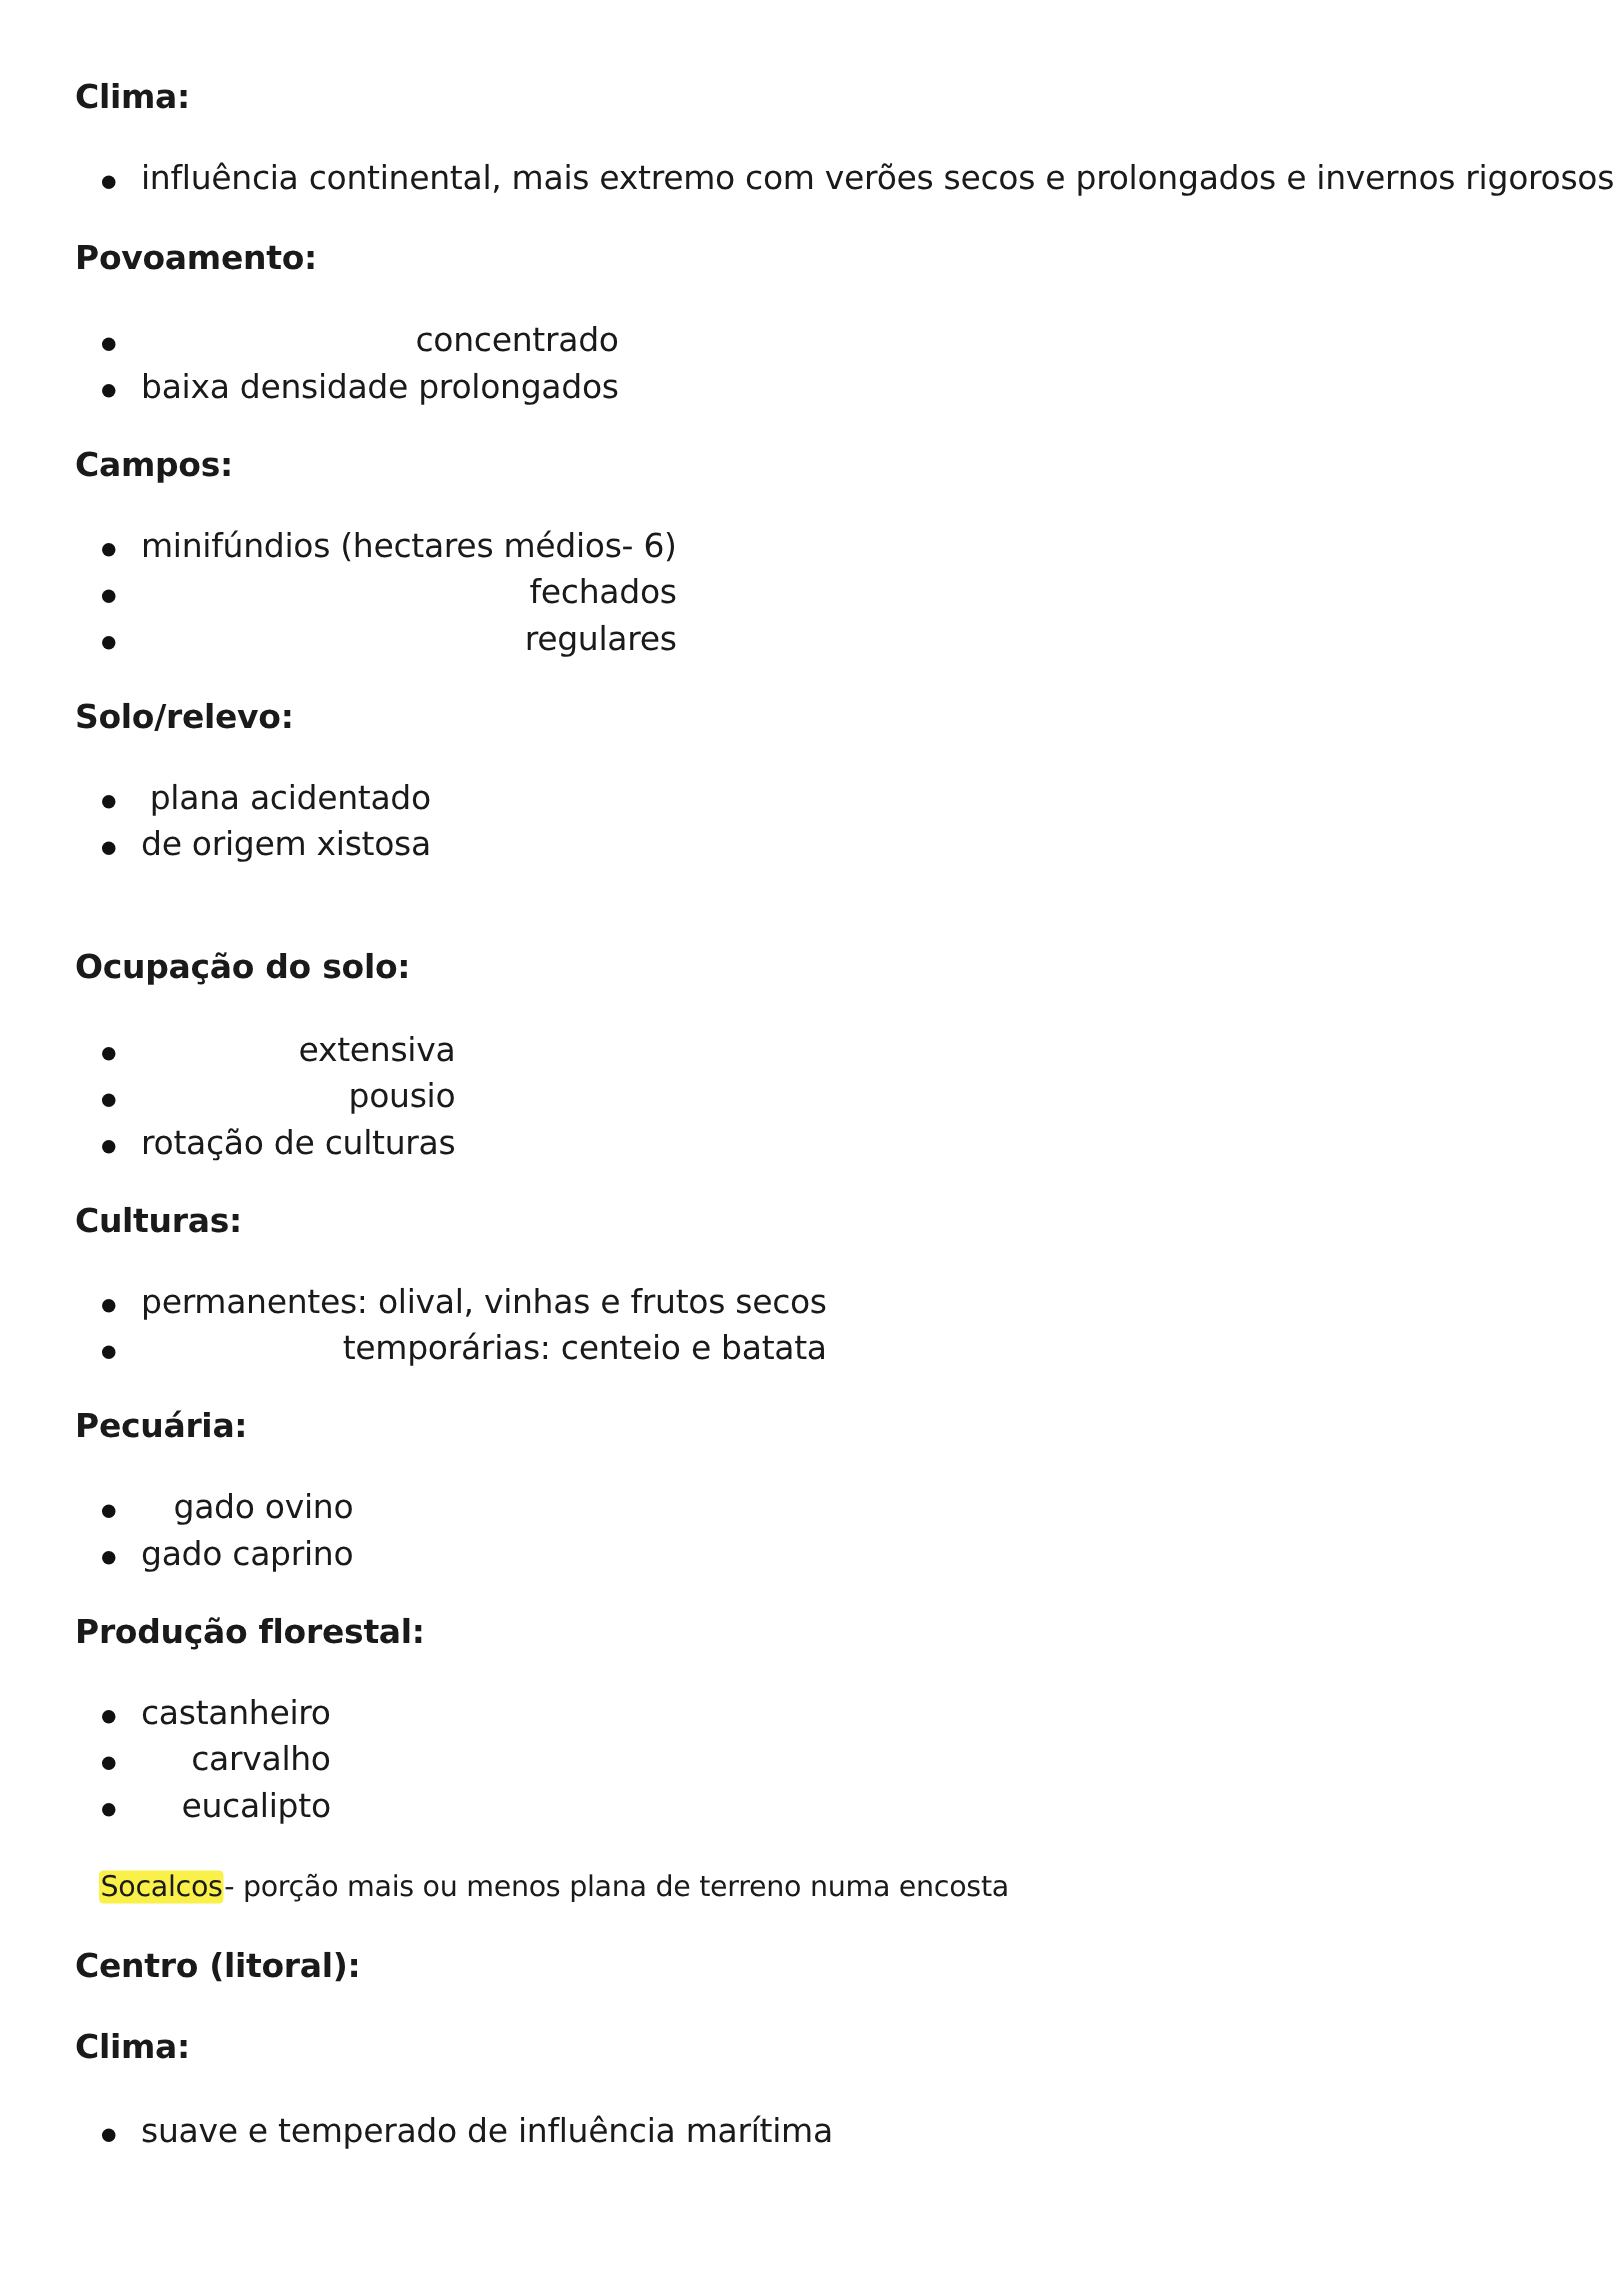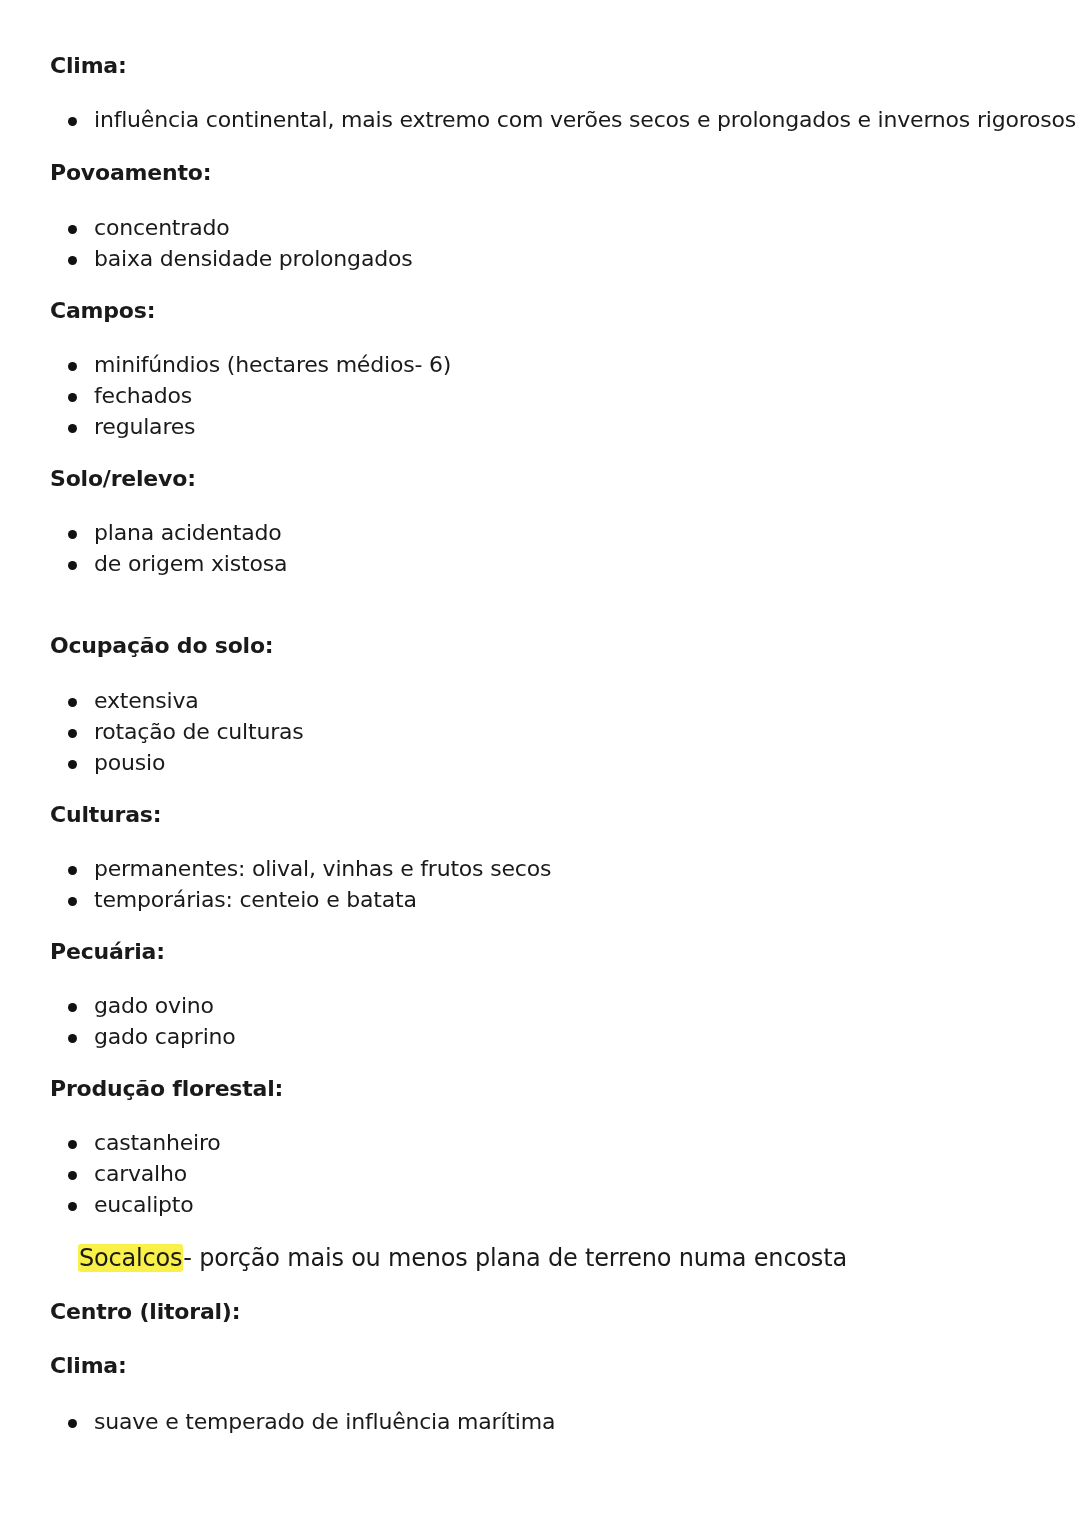--- a/index.html
+++ b/index.html
@@ -25,38 +25,39 @@
       position: absolute;
       left: 50px;
       font-size: 22px;
       font-weight: bold;
       line-height: 28px;
       white-space: nowrap;
       letter-spacing: -0.2px;
     }
     .para {
       position: absolute;
-      left: 50px;
-      font-size: 24px;
+      left: 38px;
+      font-size: 19px;
       line-height: 28px;
       white-space: nowrap;
       letter-spacing: -0.2px;
       padding-left: 28px;
     }
     .hl {
       background: #f9f04a;
       border-radius: 3px;
       padding: 0 1px;
     }
     ul.list {
       position: absolute;
       left: 0;
       margin: 0;
       padding: 0;
       list-style: none;
+      text-align: right;
     }
     ul.list li {
       position: relative;
       height: 30.8px;
       line-height: 30px;
       font-size: 22px;
       padding-left: 94px;
       white-space: nowrap;
       letter-spacing: -0.2px;
     }
@@ -95,22 +96,22 @@
 
   <div class="heading" style="top:465px">Solo/relevo:</div>
   <ul class="list" style="top:518px">
     <li><span class="bullet"></span><span>plana acidentado</span></li>
     <li><span class="bullet"></span><span>de origem xistosa</span></li>
   </ul>
 
   <div class="heading" style="top:632px">Ocupação do solo:</div>
   <ul class="list" style="top:686px">
     <li><span class="bullet"></span><span>extensiva</span></li>
+    <li><span class="bullet"></span><span>pousio</span></li>
     <li><span class="bullet"></span><span>rotação de culturas</span></li>
-    <li><span class="bullet"></span><span>pousio</span></li>
   </ul>
 
   <div class="heading" style="top:801px">Culturas:</div>
   <ul class="list" style="top:854px">
     <li><span class="bullet"></span><span>permanentes: olival, vinhas e frutos secos</span></li>
     <li><span class="bullet"></span><span>temporárias: centeio e batata</span></li>
   </ul>
 
   <div class="heading" style="top:938px">Pecuária:</div>
   <ul class="list" style="top:991px">

